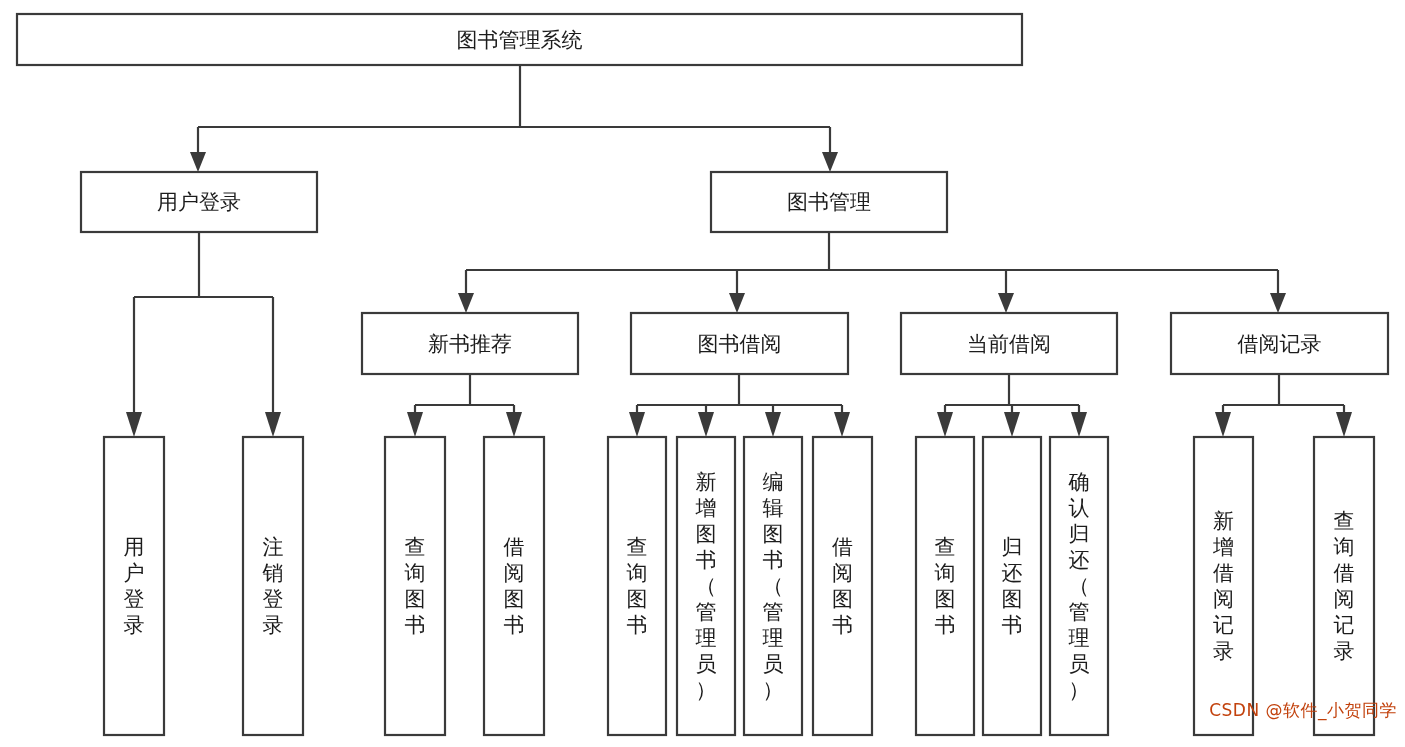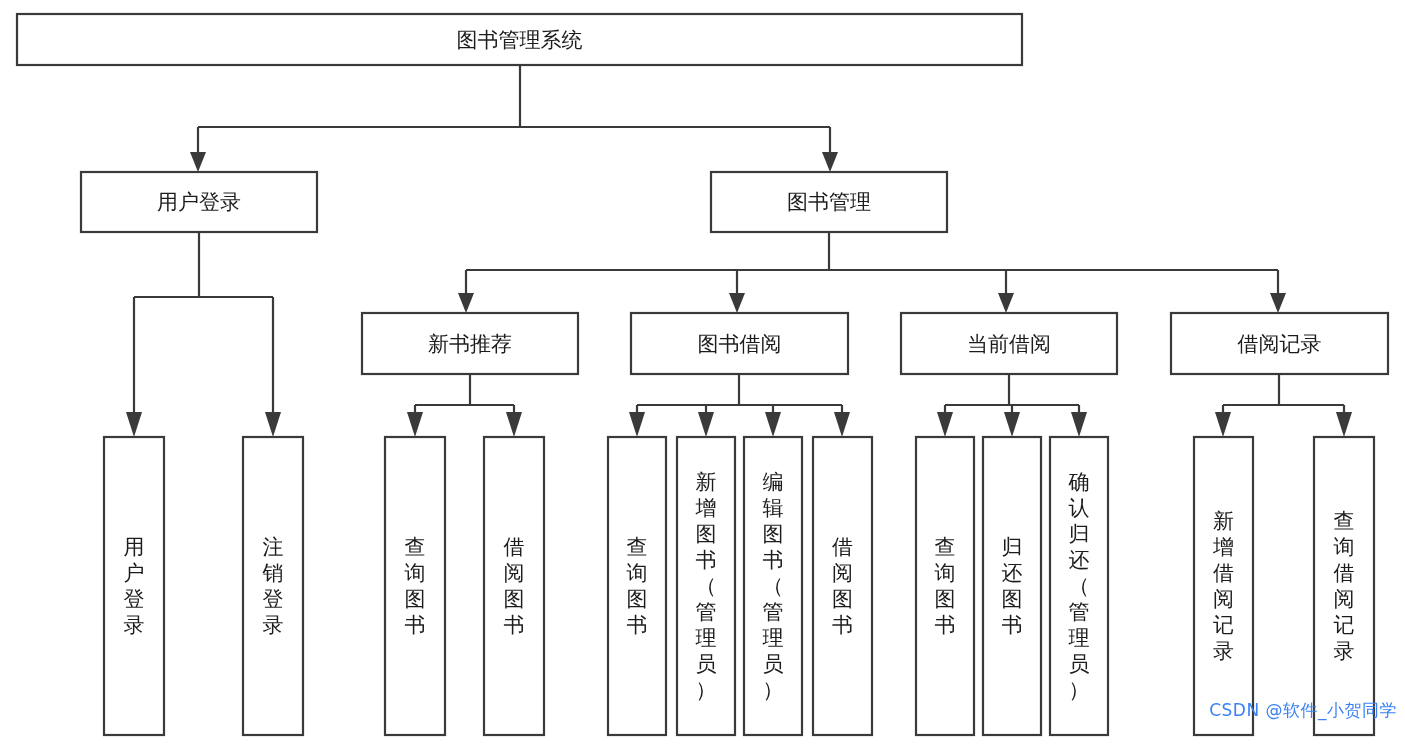--- a/index.html
+++ b/index.html
@@ -55,21 +55,21 @@
     fill: #1c1c1c;
     text-anchor: middle;
     white-space: pre;
   }
   .watermark-text {
     position: absolute;
     right: 8px;
     bottom: 4px;
     font-family: "DejaVu Sans", "Liberation Sans", sans-serif;
     font-size: 17px;
-    color: #3b82f6;
+    color: #c2410c;
     letter-spacing: 0.5px;
     user-select: none;
     pointer-events: none;
     white-space: nowrap;
   }
 </style>
 </head>
 <body>
 
 <div id="diagram-root">

